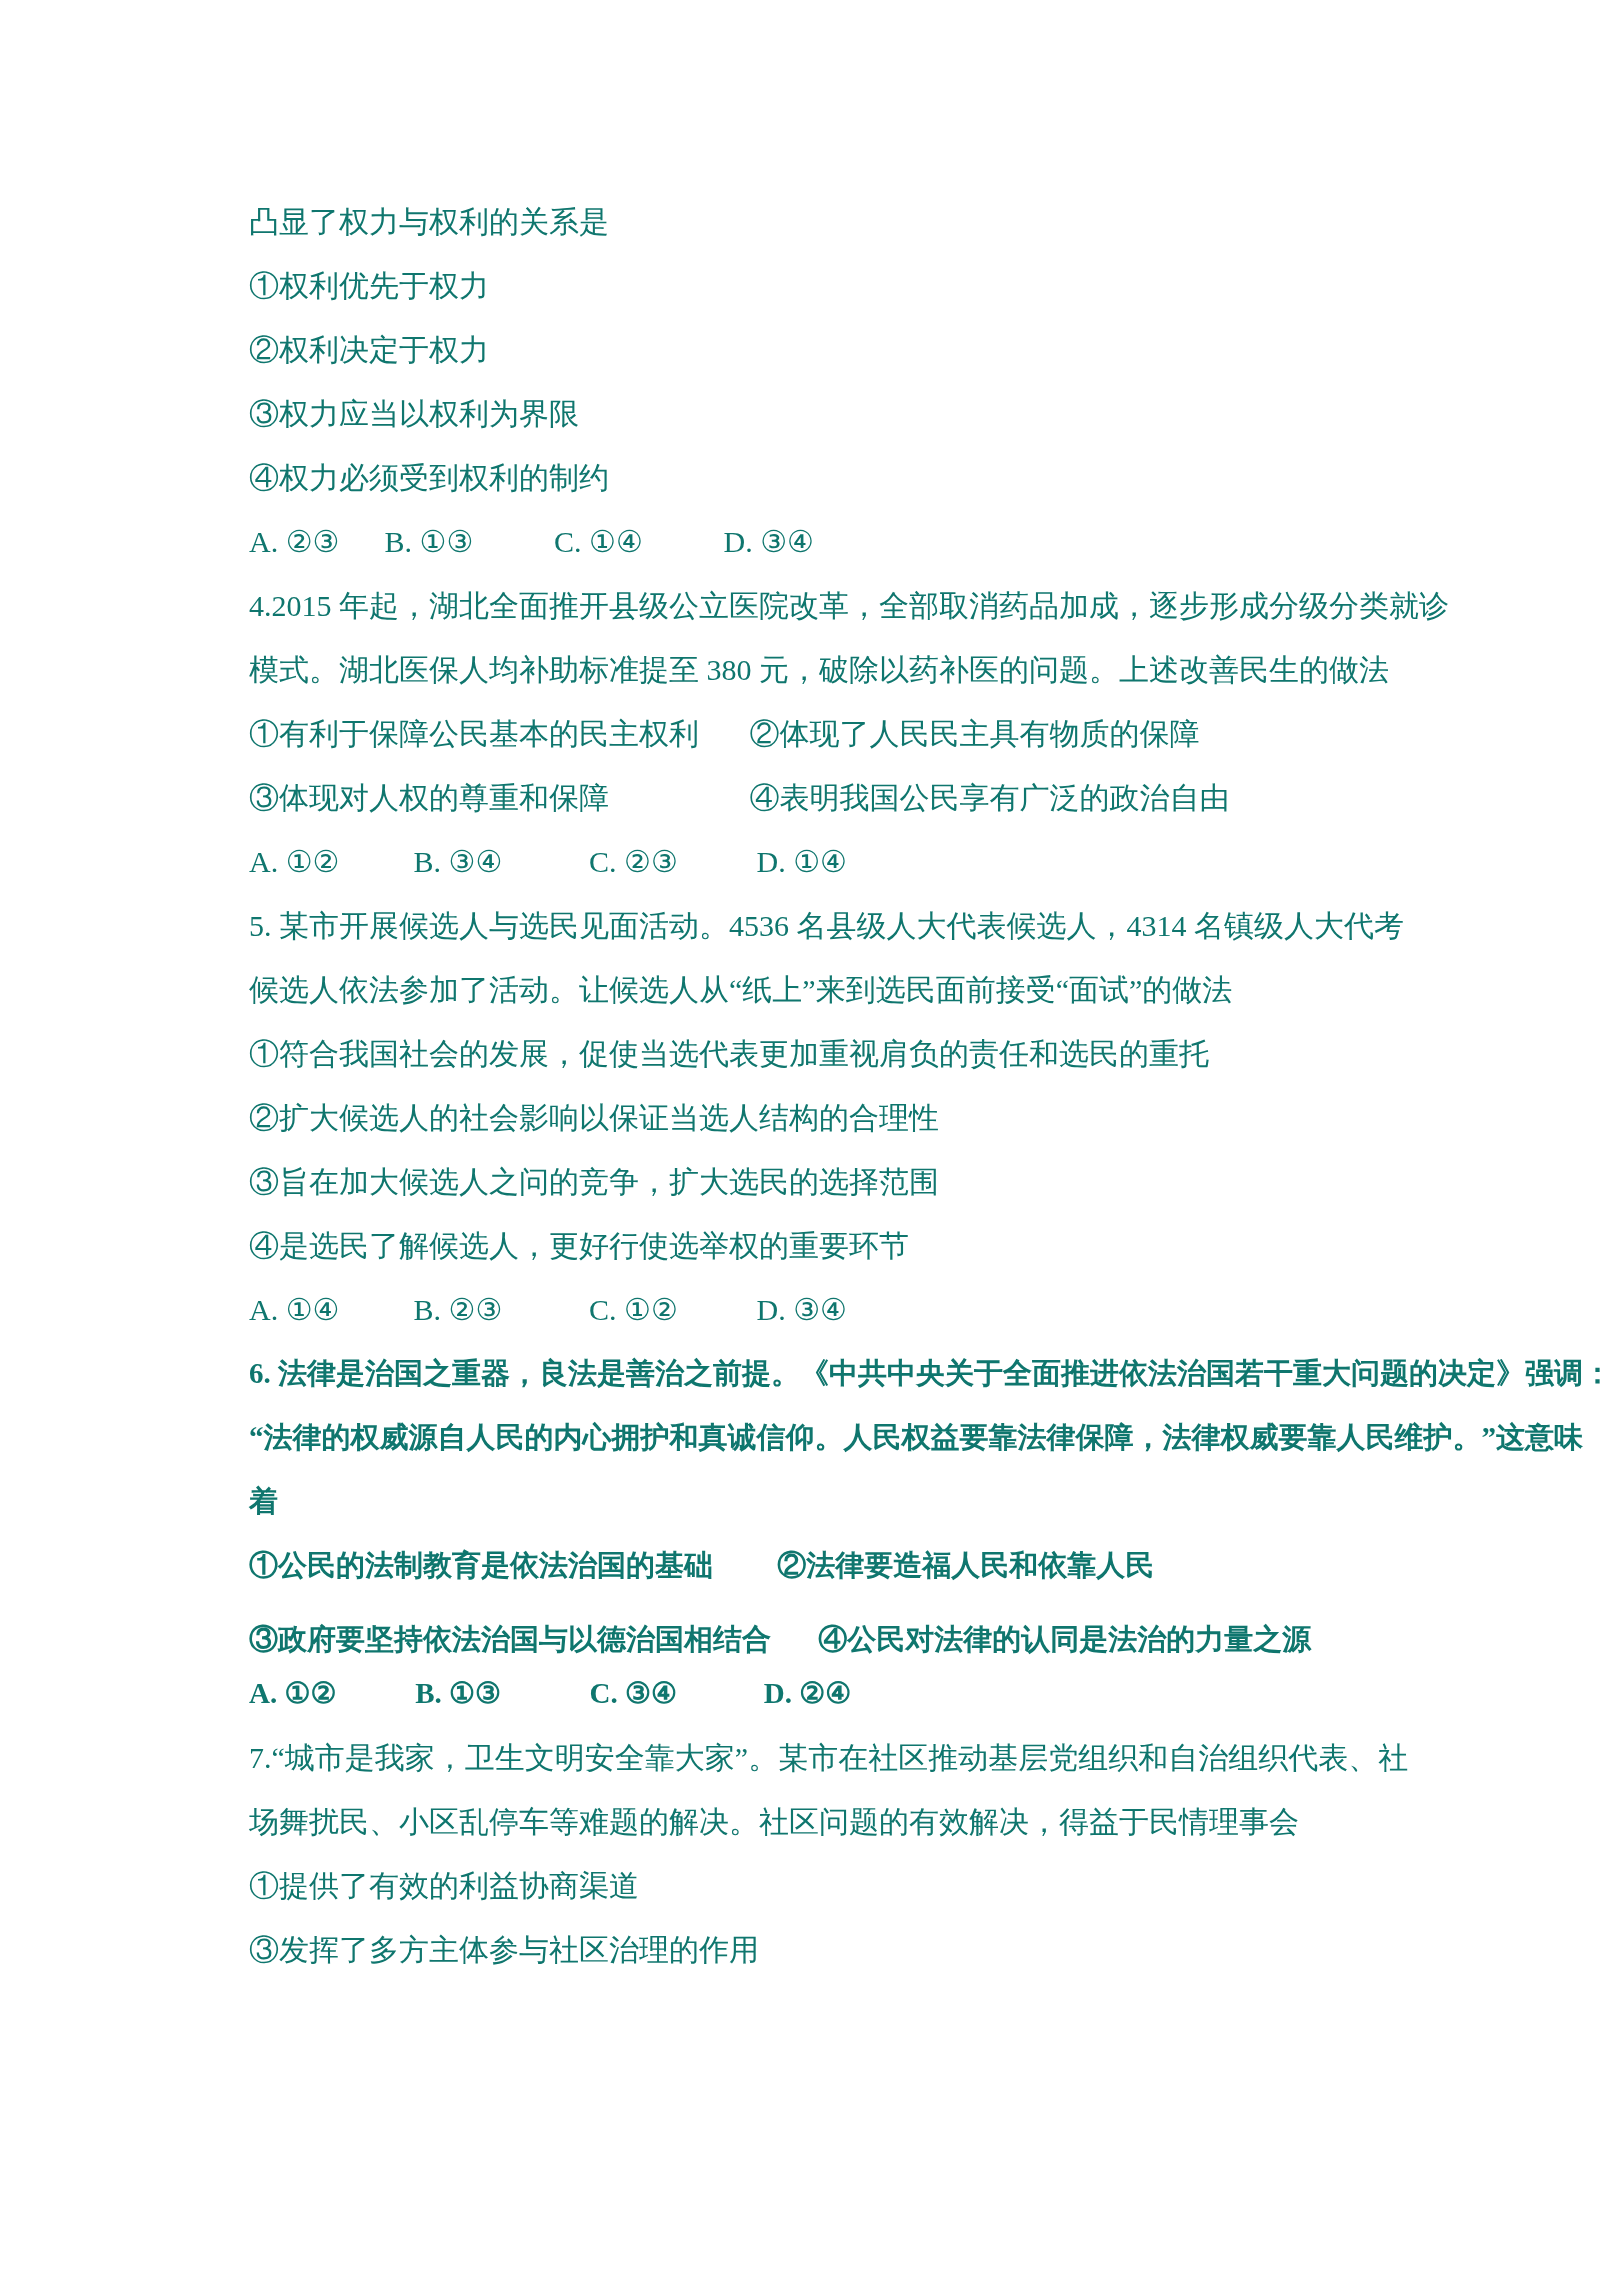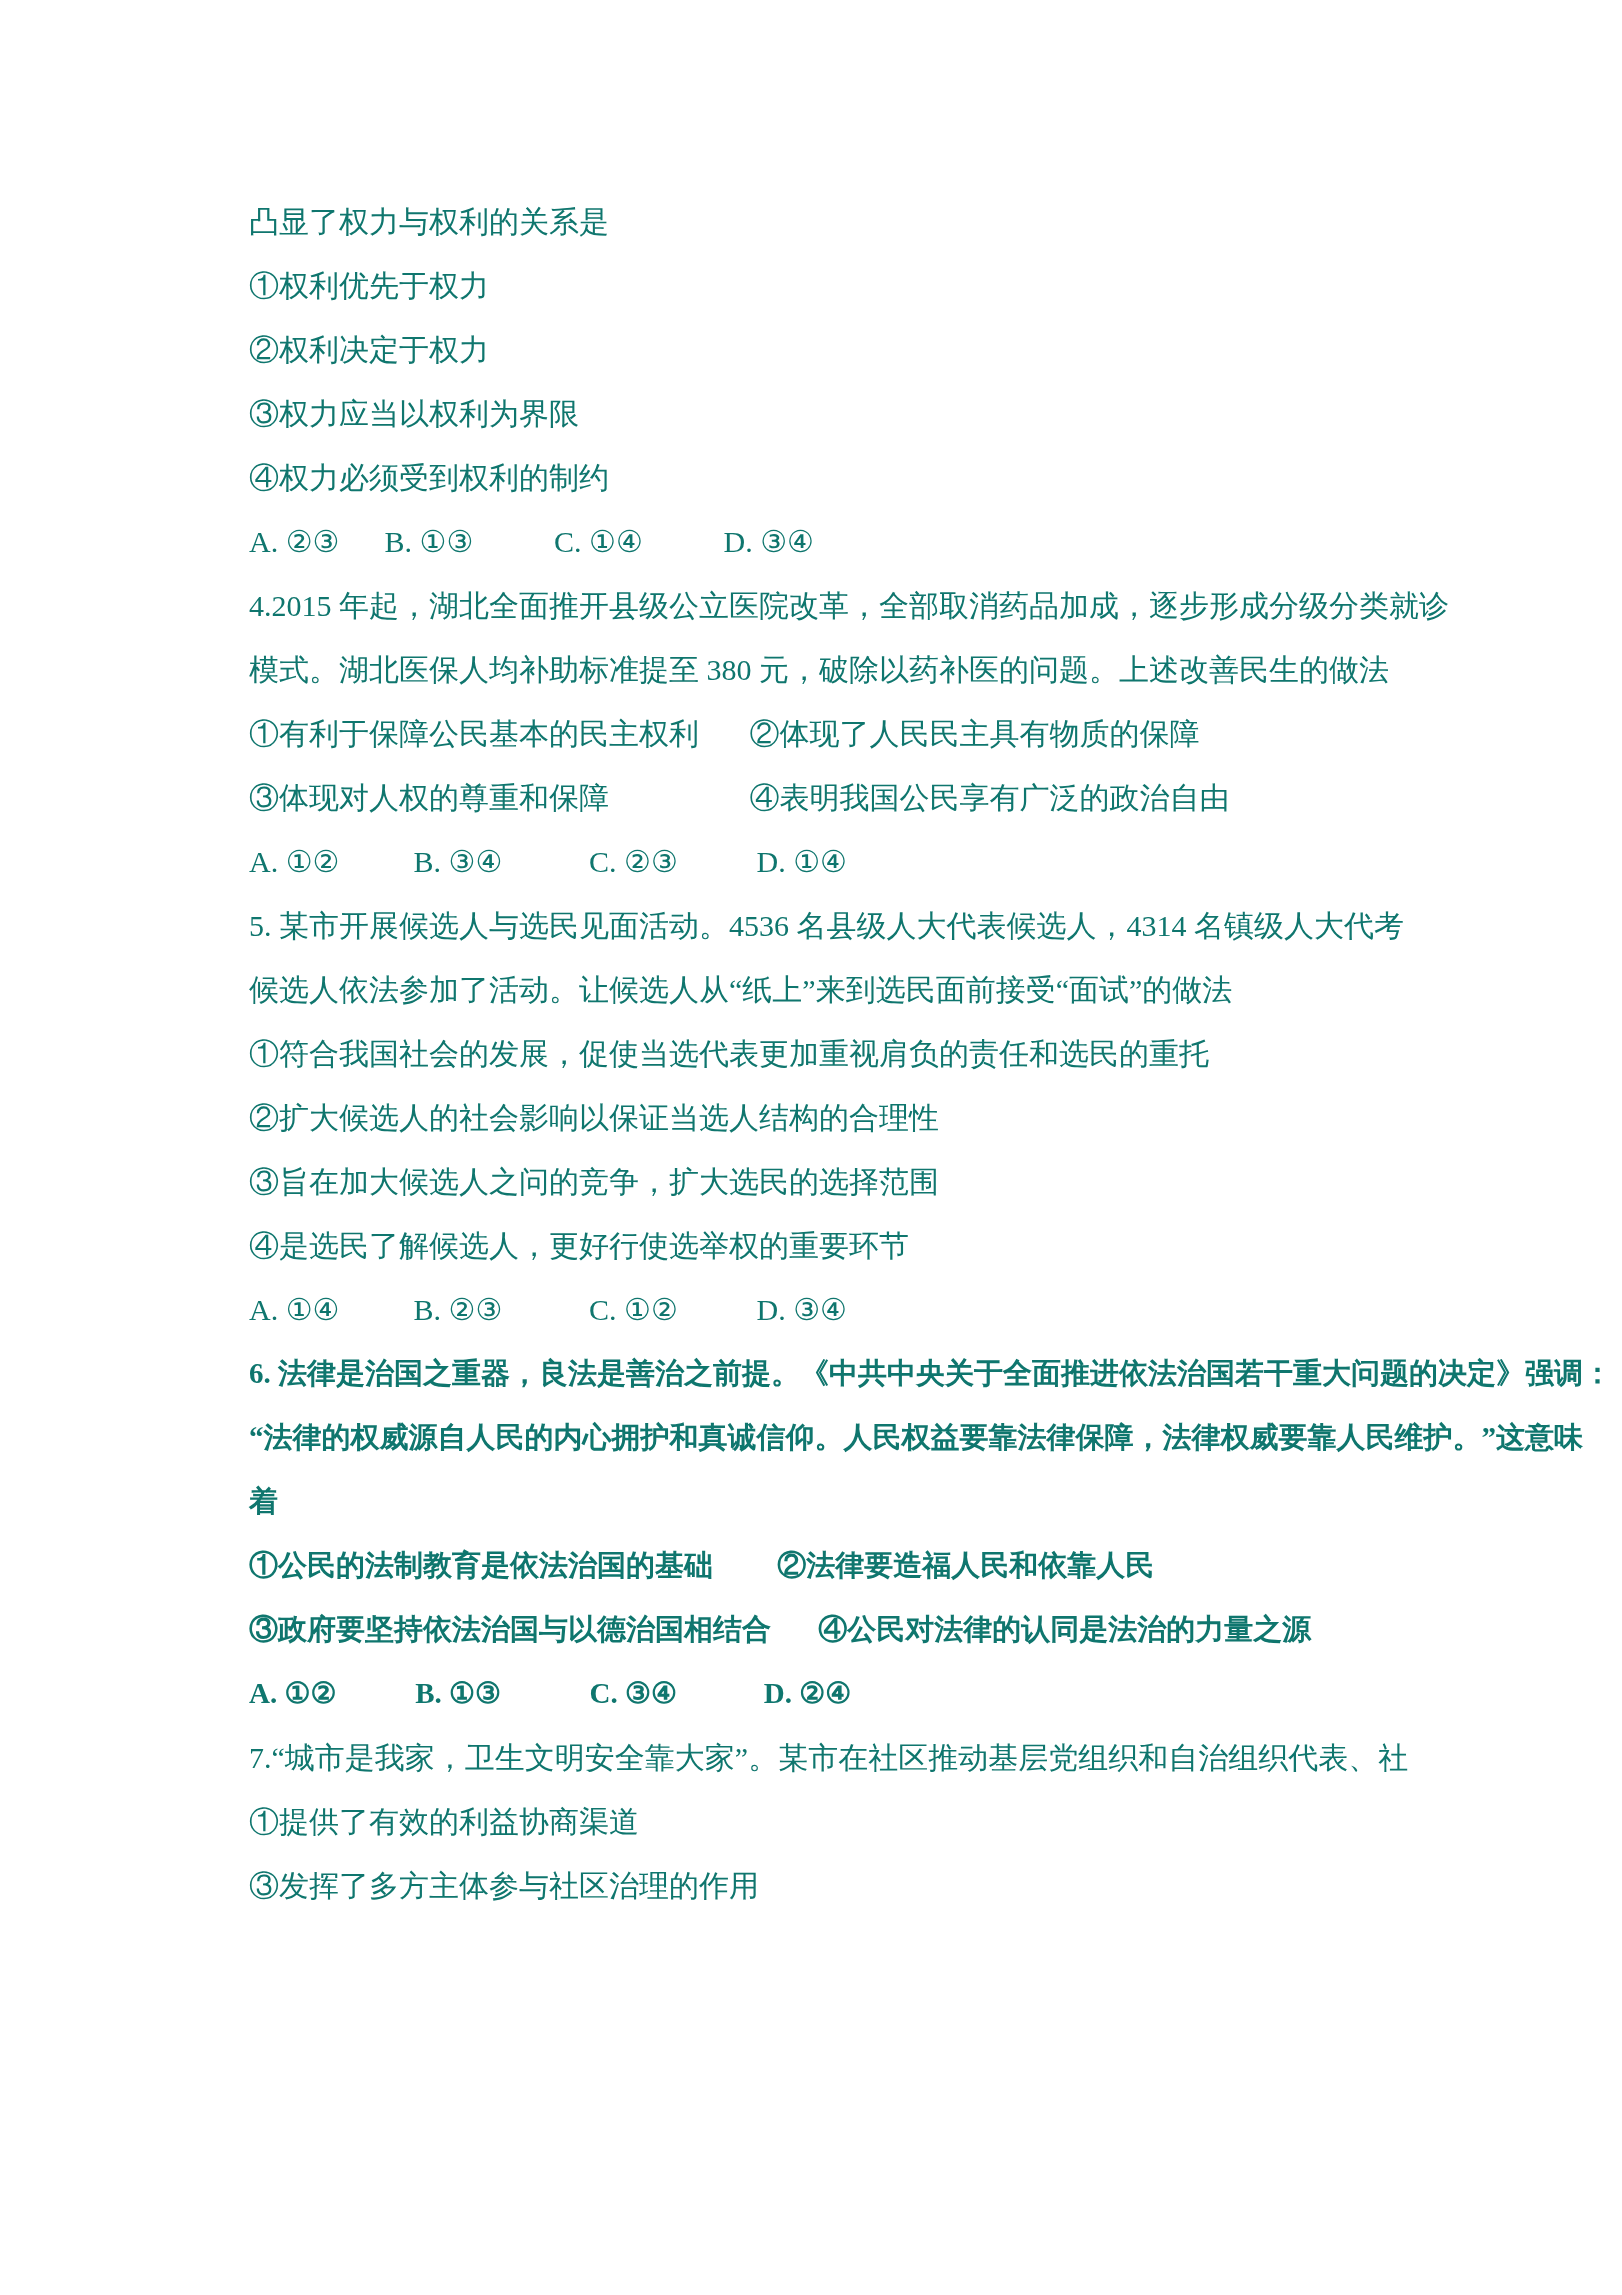--- a/index.html
+++ b/index.html
@@ -27,21 +27,21 @@
     line-height: 33px;
     height: 33px;
     margin-bottom: 31px;
     white-space: nowrap;
   }
   .bold { font-weight: bold; }
   .q6size { font-size: 29px; }
   .pair .col1 { display: inline-block; }
   .w653 { width: 493px; }
   .w690 { width: 521px; }
-  .w745 { width: 562px; }
+  .w745 { width: 562px; margin-top: 10px; }
   .opts span { display: inline-block; }
   .opts-q3 span:nth-child(1) { width: 128px; }
   .opts-q3 span:nth-child(2) { width: 162px; }
   .opts-q3 span:nth-child(3) { width: 162px; }
   .opts-q45 span:nth-child(1) { width: 157px; }
   .opts-q45 span:nth-child(2) { width: 168px; }
   .opts-q45 span:nth-child(3) { width: 160px; }
   .opts-q6 span:nth-child(1) { width: 159px; }
   .opts-q6 span:nth-child(2) { width: 167px; }
   .opts-q6 span:nth-child(3) { width: 167px; }
@@ -106,18 +106,19 @@
       <span>④公民对法律的认同是法治的力量之源</span>
     </div>
     <div class="line opts opts-q6 bold q6size">
       <span>A. ①②</span>
       <span>B. ①③</span>
       <span>C. ③④</span>
       <span>D. ②④</span>
     </div>
 
     <div class="line">7.“城市是我家，卫生文明安全靠大家”。某市在社区推动基层党组织和自治组织代表、社</div>
+    <div class="line">场舞扰民、小区乱停车等难题的解决。社区问题的有效解决，得益于民情理事会</div>
     <div class="line">①提供了有效的利益协商渠道</div>
     <div class="line">③发挥了多方主体参与社区治理的作用</div>
 
   </div>
 </div>
 
 
 </body></html>

